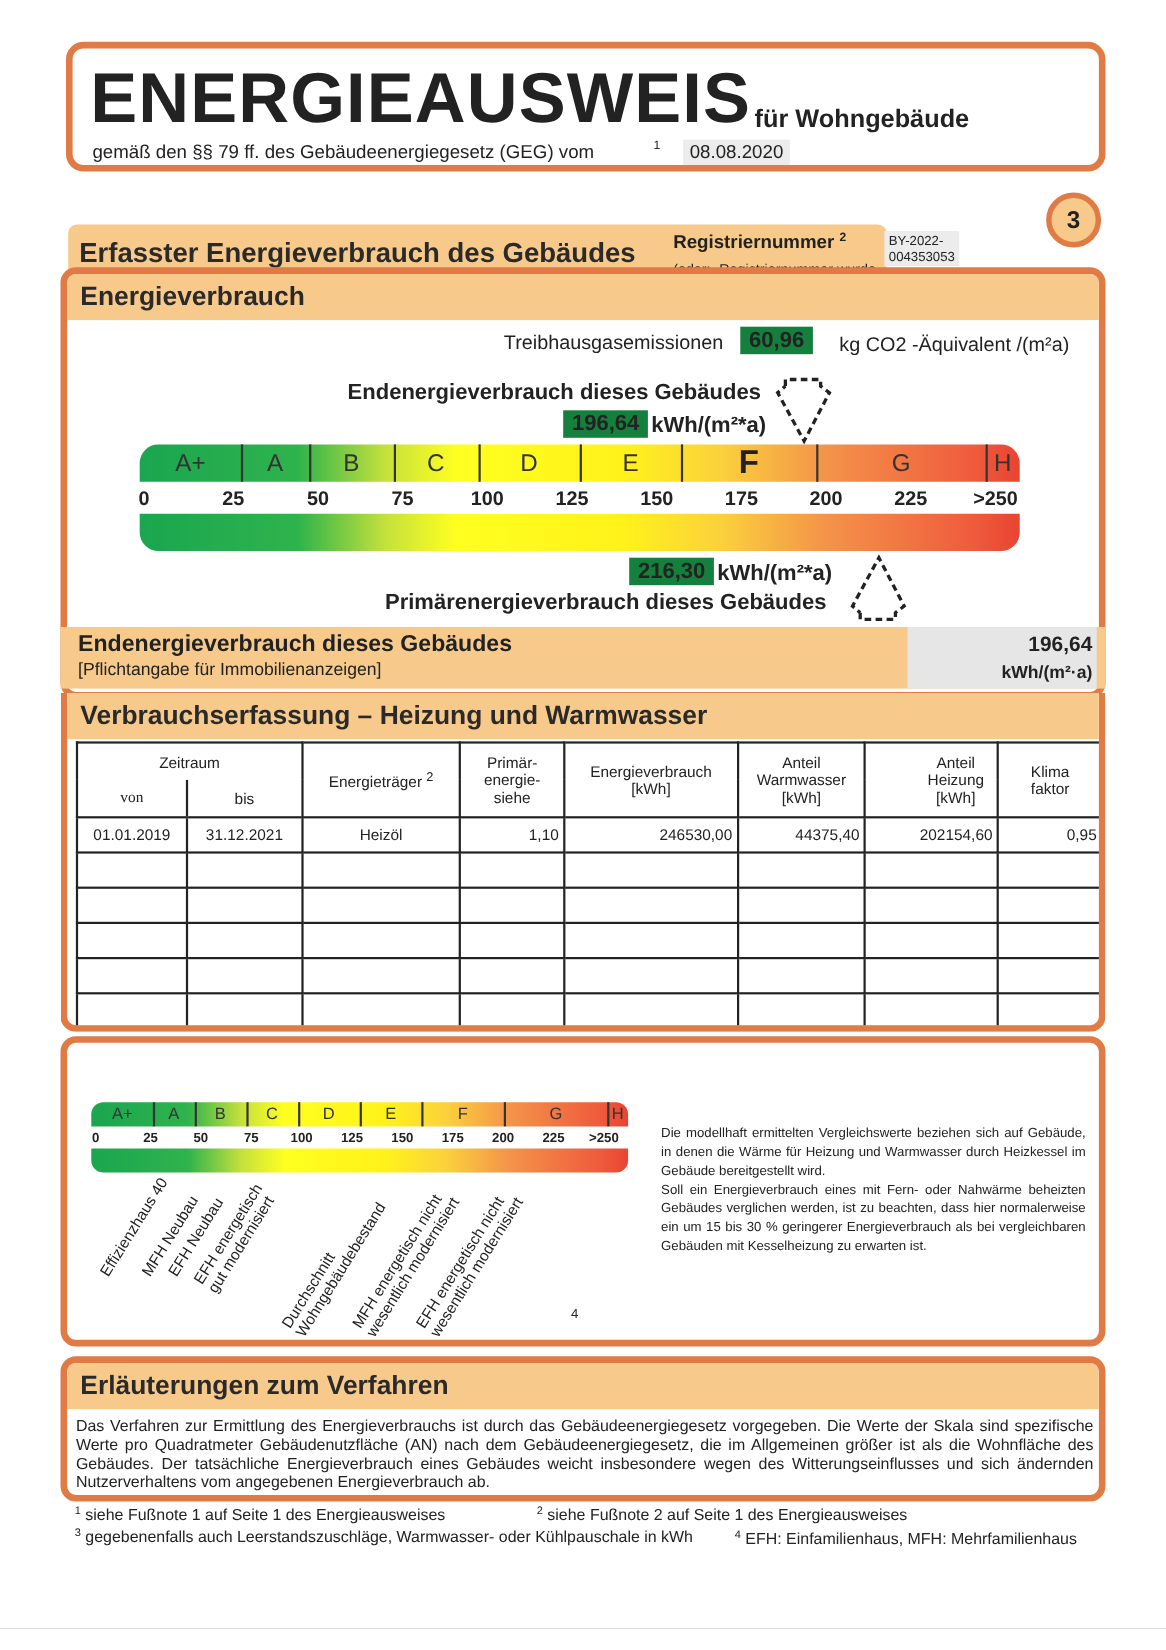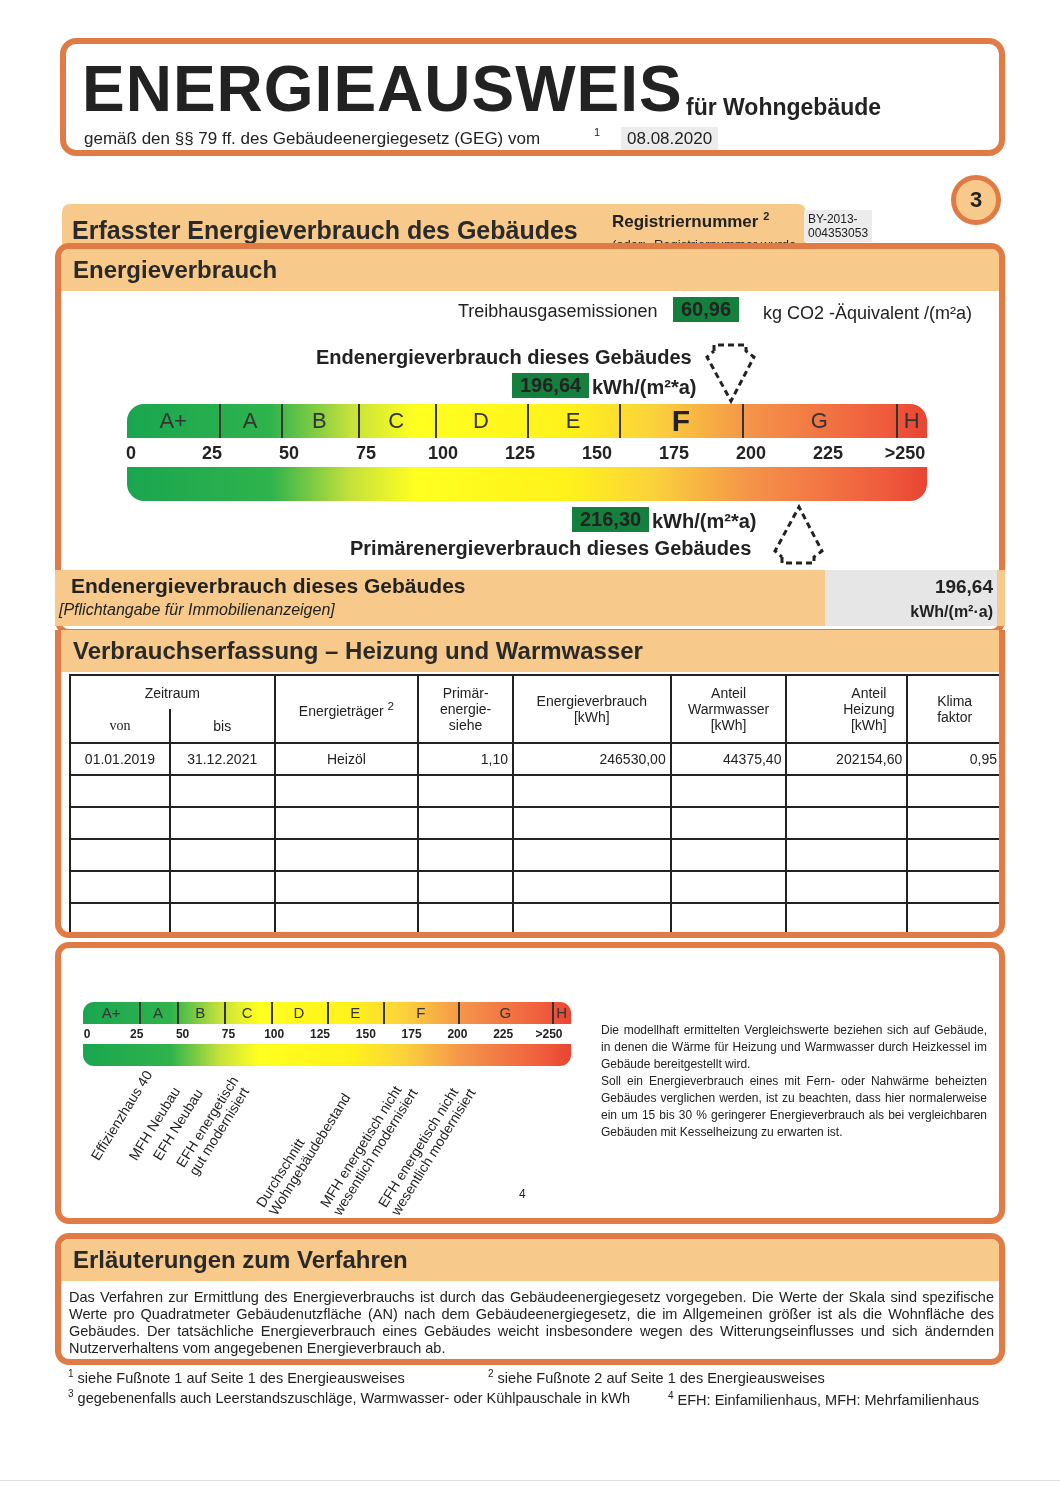--- a/index.html
+++ b/index.html
@@ -66,21 +66,21 @@
   <div class="t1">ENERGIEAUSWEIS</div>
   <div class="t2">für Wohngebäude</div>
   <div class="law">gemäß den §§ 79 ff. des Gebäudeenergiegesetz (GEG) vom</div>
   <div class="fn1">1</div>
   <div class="date">08.08.2020</div>
 </div>
 
 <div id="band2">
   <div class="title">Erfasster Energieverbrauch des Gebäudes</div>
   <div class="reglbl"><span>Registriernummer</span> <span class="regsup">2</span></div>
-  <div class="regval">BY-2013-004353053</div>
+  <div class="regval">BY-2022-004353053</div>
   <div class="regnote">(oder: „Registriernummer wurde beantragt am...“)</div>
 </div>
 <div id="pagenum">3</div>
 
 <div id="energy" class="frame">
   <div class="secthead">Energieverbrauch</div>
 
   <div class="abs" style="left:397px;top:52px;font-size:18px;">Treibhausgasemissionen</div>
   <div class="abs greybox" style="left:612px;top:48px;font-size:20px;font-weight:bold;">60,96</div>
   <div class="abs" style="left:702px;top:54px;font-size:18px;">kg CO2 -Äquivalent /(m²a)</div>
@@ -129,21 +129,21 @@
   <div class="abs greybox" style="left:511px;top:258px;font-size:20px;font-weight:bold;">216,30</div>
   <div class="abs" style="left:591px;top:261px;font-size:20px;font-weight:bold;">kWh/(m²*a)</div>
   <div class="abs" style="left:289px;top:288px;font-size:20px;font-weight:bold;">Primärenergieverbrauch dieses Gebäudes</div>
   <svg class="abs" style="left:706px;top:252px;" width="60" height="66">
     <polyline points="15,56 15,62 47,62 47,56 55,50 32,6 8,50 15,56" fill="none" stroke="#222" stroke-width="3" stroke-dasharray="6,4"></polyline>
   </svg>
 </div>
 
 <div id="endband">
   <div class="abs" style="left:16px;top:4px;font-size:21px;font-weight:bold;">Endenergieverbrauch dieses Gebäudes</div>
-  <div class="abs" style="left:4px;top:31px;font-size:16px;font-style:italic;">[Pflichtangabe für Immobilienanzeigen]</div>
+  <div class="abs" style="left:16px;top:31px;font-size:16px;">[Pflichtangabe für Immobilienanzeigen]</div>
   <div class="abs" style="left:770px;top:0;width:172px;height:56px;background:#e6e6e6;">
     <div class="abs" style="right:4px;top:6px;font-size:19px;font-weight:bold;">196,64</div>
     <div class="abs" style="right:4px;top:33px;font-size:16px;font-weight:bold;">kWh/(m²·a)</div>
   </div>
 </div>
 
 <div id="verb" class="frame">
   <div class="secthead">Verbrauchserfassung – Heizung und Warmwasser</div>
   <table class="vt">
     <colgroup>

